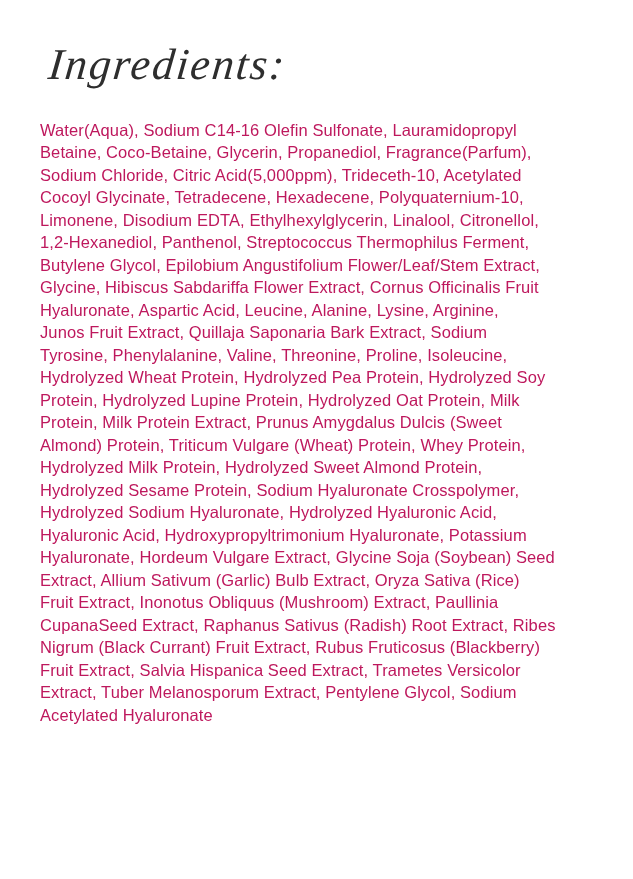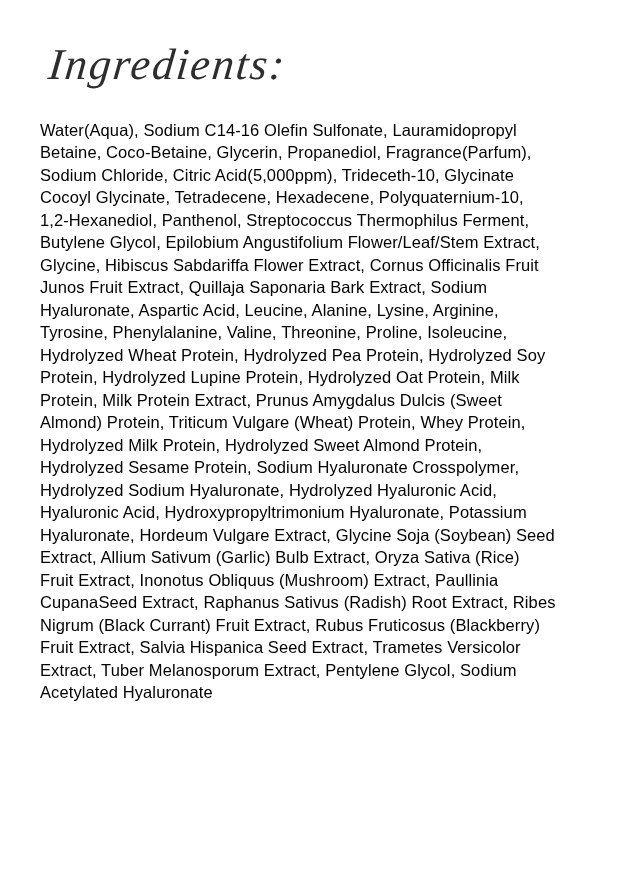--- a/index.html
+++ b/index.html
@@ -31,40 +31,41 @@
     transform: skewX(-6deg);
     transform-origin: left bottom;
   }
   .ingredients {
     margin: 28px 26px 0 40px;
     overflow: hidden;
   }
   .line {
     font-size: 16.5px;
     line-height: 22.5px;
-    color: #000000;
+    color: #be185d;
     white-space: nowrap;
     letter-spacing: 0.1px;
   }
 </style>
 </head>
 <body>
 
 <div class="page">
   <div class="title">Ingredients:</div>
   <div class="ingredients">
     <div class="line">Water(Aqua), Sodium C14-16 Olefin Sulfonate, Lauramidopropyl</div>
     <div class="line">Betaine, Coco-Betaine, Glycerin, Propanediol, Fragrance(Parfum),</div>
-    <div class="line">Sodium Chloride, Citric Acid(5,000ppm), Trideceth-10, Glycinate</div>
+    <div class="line">Sodium Chloride, Citric Acid(5,000ppm), Trideceth-10, Acetylated</div>
     <div class="line">Cocoyl Glycinate, Tetradecene, Hexadecene, Polyquaternium-10,</div>
+    <div class="line">Limonene, Disodium EDTA, Ethylhexylglycerin, Linalool, Citronellol,</div>
     <div class="line">1,2-Hexanediol, Panthenol, Streptococcus Thermophilus Ferment,</div>
     <div class="line">Butylene Glycol, Epilobium Angustifolium Flower/Leaf/Stem Extract,</div>
     <div class="line">Glycine, Hibiscus Sabdariffa Flower Extract, Cornus Officinalis Fruit</div>
+    <div class="line">Hyaluronate, Aspartic Acid, Leucine, Alanine, Lysine, Arginine,</div>
     <div class="line">Junos Fruit Extract, Quillaja Saponaria Bark Extract, Sodium</div>
-    <div class="line">Hyaluronate, Aspartic Acid, Leucine, Alanine, Lysine, Arginine,</div>
     <div class="line">Tyrosine, Phenylalanine, Valine, Threonine, Proline, Isoleucine,</div>
     <div class="line">Hydrolyzed Wheat Protein, Hydrolyzed Pea Protein, Hydrolyzed Soy</div>
     <div class="line">Protein, Hydrolyzed Lupine Protein, Hydrolyzed Oat Protein, Milk</div>
     <div class="line">Protein, Milk Protein Extract, Prunus Amygdalus Dulcis (Sweet</div>
     <div class="line">Almond) Protein, Triticum Vulgare (Wheat) Protein, Whey Protein,</div>
     <div class="line">Hydrolyzed Milk Protein, Hydrolyzed Sweet Almond Protein,</div>
     <div class="line">Hydrolyzed Sesame Protein, Sodium Hyaluronate Crosspolymer,</div>
     <div class="line">Hydrolyzed Sodium Hyaluronate, Hydrolyzed Hyaluronic Acid,</div>
     <div class="line">Hyaluronic Acid, Hydroxypropyltrimonium Hyaluronate, Potassium</div>
     <div class="line">Hyaluronate, Hordeum Vulgare Extract, Glycine Soja (Soybean) Seed</div>

